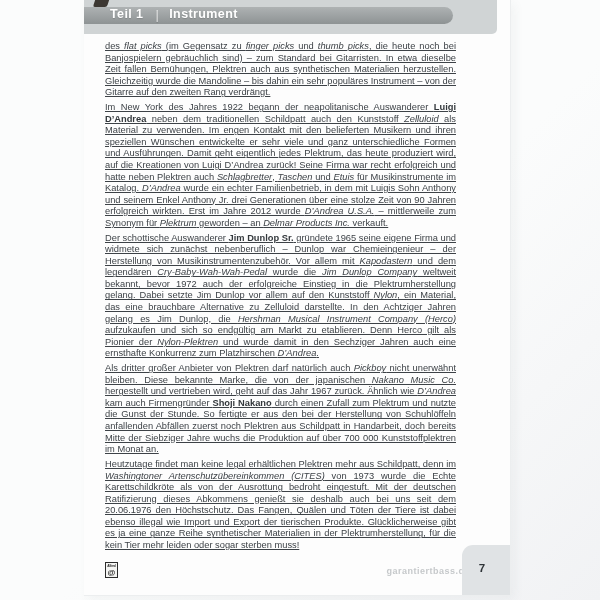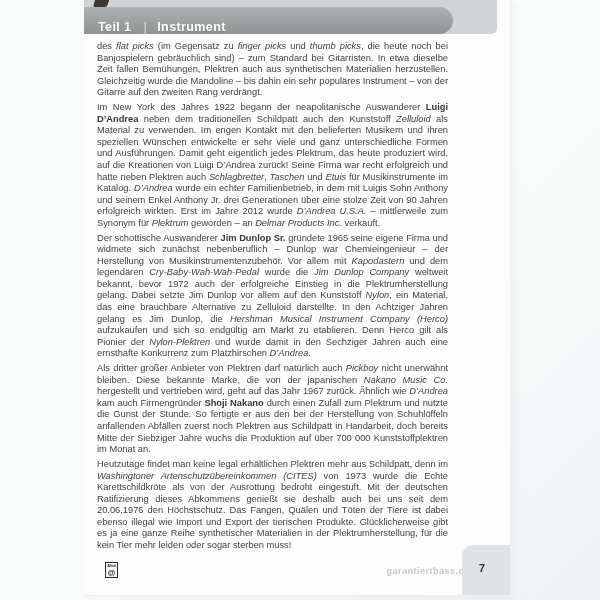--- a/index.html
+++ b/index.html
@@ -13,41 +13,42 @@
     background:#fdfdfd;
     border-right:1px solid #eceeef;border-bottom:1px solid #eceeef;
     box-shadow:4px 4px 10px rgba(60,70,80,0.05);
   }
   
   .header-band{
     position:absolute;left:0;top:0;width:413px;height:34px;
     background:#d0d4d5;border-radius:0 0 5px 0;
   }
   .header-bar{
-    position:absolute;left:0;top:7px;width:369px;height:27px;
+    position:absolute;left:0;top:7px;width:369px;height:17px;
     background:linear-gradient(#aeb2b3,#8e9394);
     border-radius:0 14px 14px 0;
-    display:flex;align-items:flex-end;
-    padding-left:14px;box-sizing:border-box;
+    display:flex;align-items:flex-start;
+    padding-left:26px;box-sizing:border-box;
     color:#ffffff;font-weight:bold;font-size:12.5px;letter-spacing:0.4px;
     text-shadow:0 1px 1px rgba(0,0,0,0.15);
   }
   .header-bar .divider{
     color:rgba(255,255,255,0.75);font-weight:normal;
     margin:0 10px 0 12px;font-size:13px;
   }
   .edge-mark{
     position:absolute;left:10px;top:0;width:14px;height:7px;
     background:#3c3732;transform:skewX(-18deg);border-radius:0 0 2px 2px;
   }
   
   .text-column{
-    position:absolute;left:13px;top:41px;width:351px;
+    position:absolute;left:21px;top:41px;width:351px;
     font-size:9.3px;line-height:11.55px;color:#3d4247;
     text-align:justify;
+    text-decoration:underline;
   }
   .text-column p{margin:0 0 3.5px 0;}
   .text-column b{color:#33383c;}
   
   .publisher-logo{
     position:absolute;left:21px;top:562px;width:13px;height:16px;
     border:1px solid #2b2b2b;background:#f5f5f3;box-sizing:border-box;
     overflow:hidden;text-align:center;color:#1e1e1e;
   }
   .publisher-logo .logo-text{

